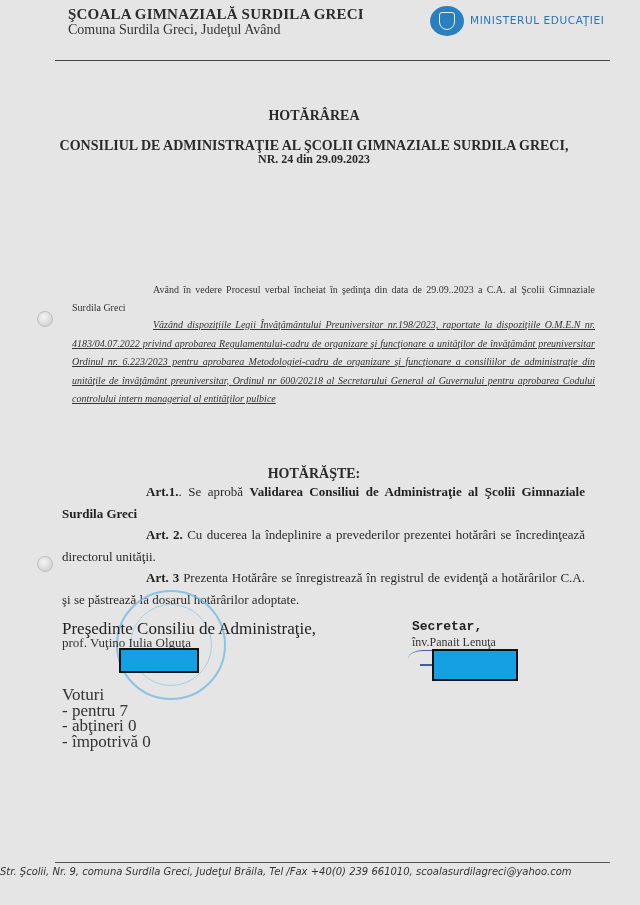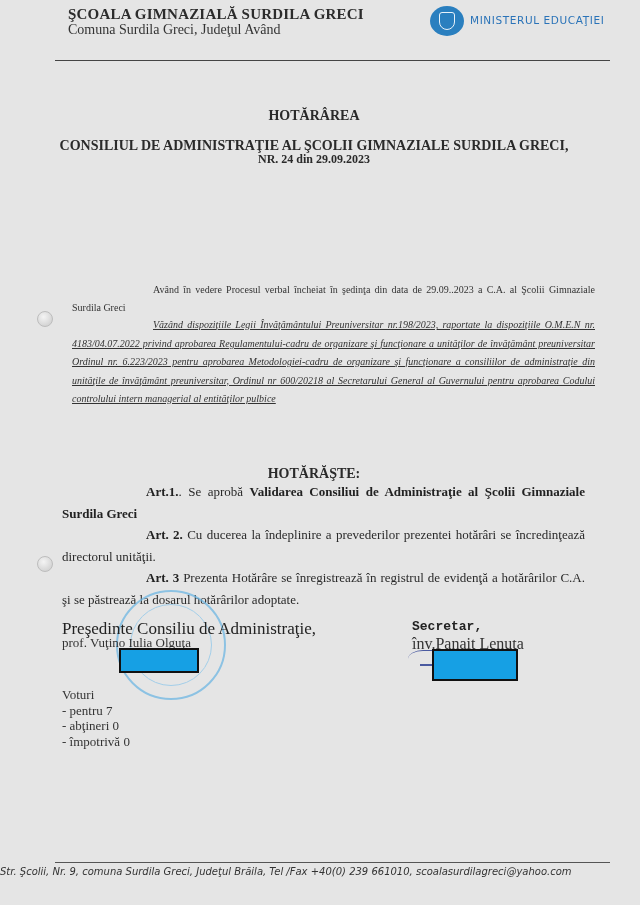--- a/index.html
+++ b/index.html
@@ -34,31 +34,31 @@
     .art b { color: #222; }
     .art1 { top: 455px; }
     .art2 { top: 498px; }
     .art3 { top: 541px; }
     .indent { display: inline-block; width: 84px; }
 
     
     .sig-pres-title { position: absolute; left: 62px; top: 619px; font-size: 17px; font-weight: normal; color: #222; }
     .sig-pres-name { position: absolute; left: 62px; top: 635px; font-size: 13px; color: #333; }
     .sig-sec-title { position: absolute; left: 412px; top: 619px; font-size: 13px; font-weight: bold; color: #222; font-family: Liberation Mono, monospace; }
-    .sig-sec-name { position: absolute; left: 412px; top: 635px; font-size: 16px; color: #333; }
+    .sig-sec-name { position: absolute; left: 412px; top: 635px; font-size: 12px; color: #333; }
     .redact { position: absolute; background: #16a0e4; border: 2px solid #111; }
     .redact-pres { left: 119px; top: 648px; width: 80px; height: 25px; }
     .redact-sec { left: 432px; top: 649px; width: 86px; height: 32px; }
     .stamp { position: absolute; left: 116px; top: 590px; width: 110px; height: 110px; border-radius: 50%; border: 2.5px solid #6fb7e3; opacity: 0.75; }
     .stamp-inner { position: absolute; left: 12px; top: 12px; width: 82px; height: 82px; border-radius: 50%; border: 1.5px solid #8cc6ea; }
     .scrawl { position: absolute; left: 408px; top: 650px; width: 30px; height: 18px; border-top: 1.5px solid #4a5aa0; border-radius: 50% 0 0 0; }
     .scrawl2 { position: absolute; left: 420px; top: 664px; width: 18px; height: 1.5px; background: #4a5aa0; }
 
     
-    .votes { position: absolute; left: 62px; top: 687px; font-size: 13px; color: #333; line-height: 15.5px; font-family: Liberation Serif, serif; }
+    .votes { position: absolute; left: 62px; top: 687px; font-size: 17px; color: #333; line-height: 15.5px; font-family: Liberation Serif, serif; }
 
     
     .hole { position: absolute; width: 16px; height: 16px; border-radius: 50%; background: radial-gradient(circle at 40% 35%, #f4f4f4, #c9c9c9); border: 1px solid #bdbdbd; }
     .hole1 { left: 37px; top: 311px; }
     .hole2 { left: 37px; top: 556px; }
 
     
     .ftr-rule { position: absolute; left: 55px; top: 862px; width: 555px; height: 1px; background: #555; }
     .ftr-text { position: absolute; left: 0; width: 640px; top: 866px; text-align: left; font-family: "DejaVu Sans", sans-serif; font-style: italic; font-size: 10px; color: #333; }
   </style>

